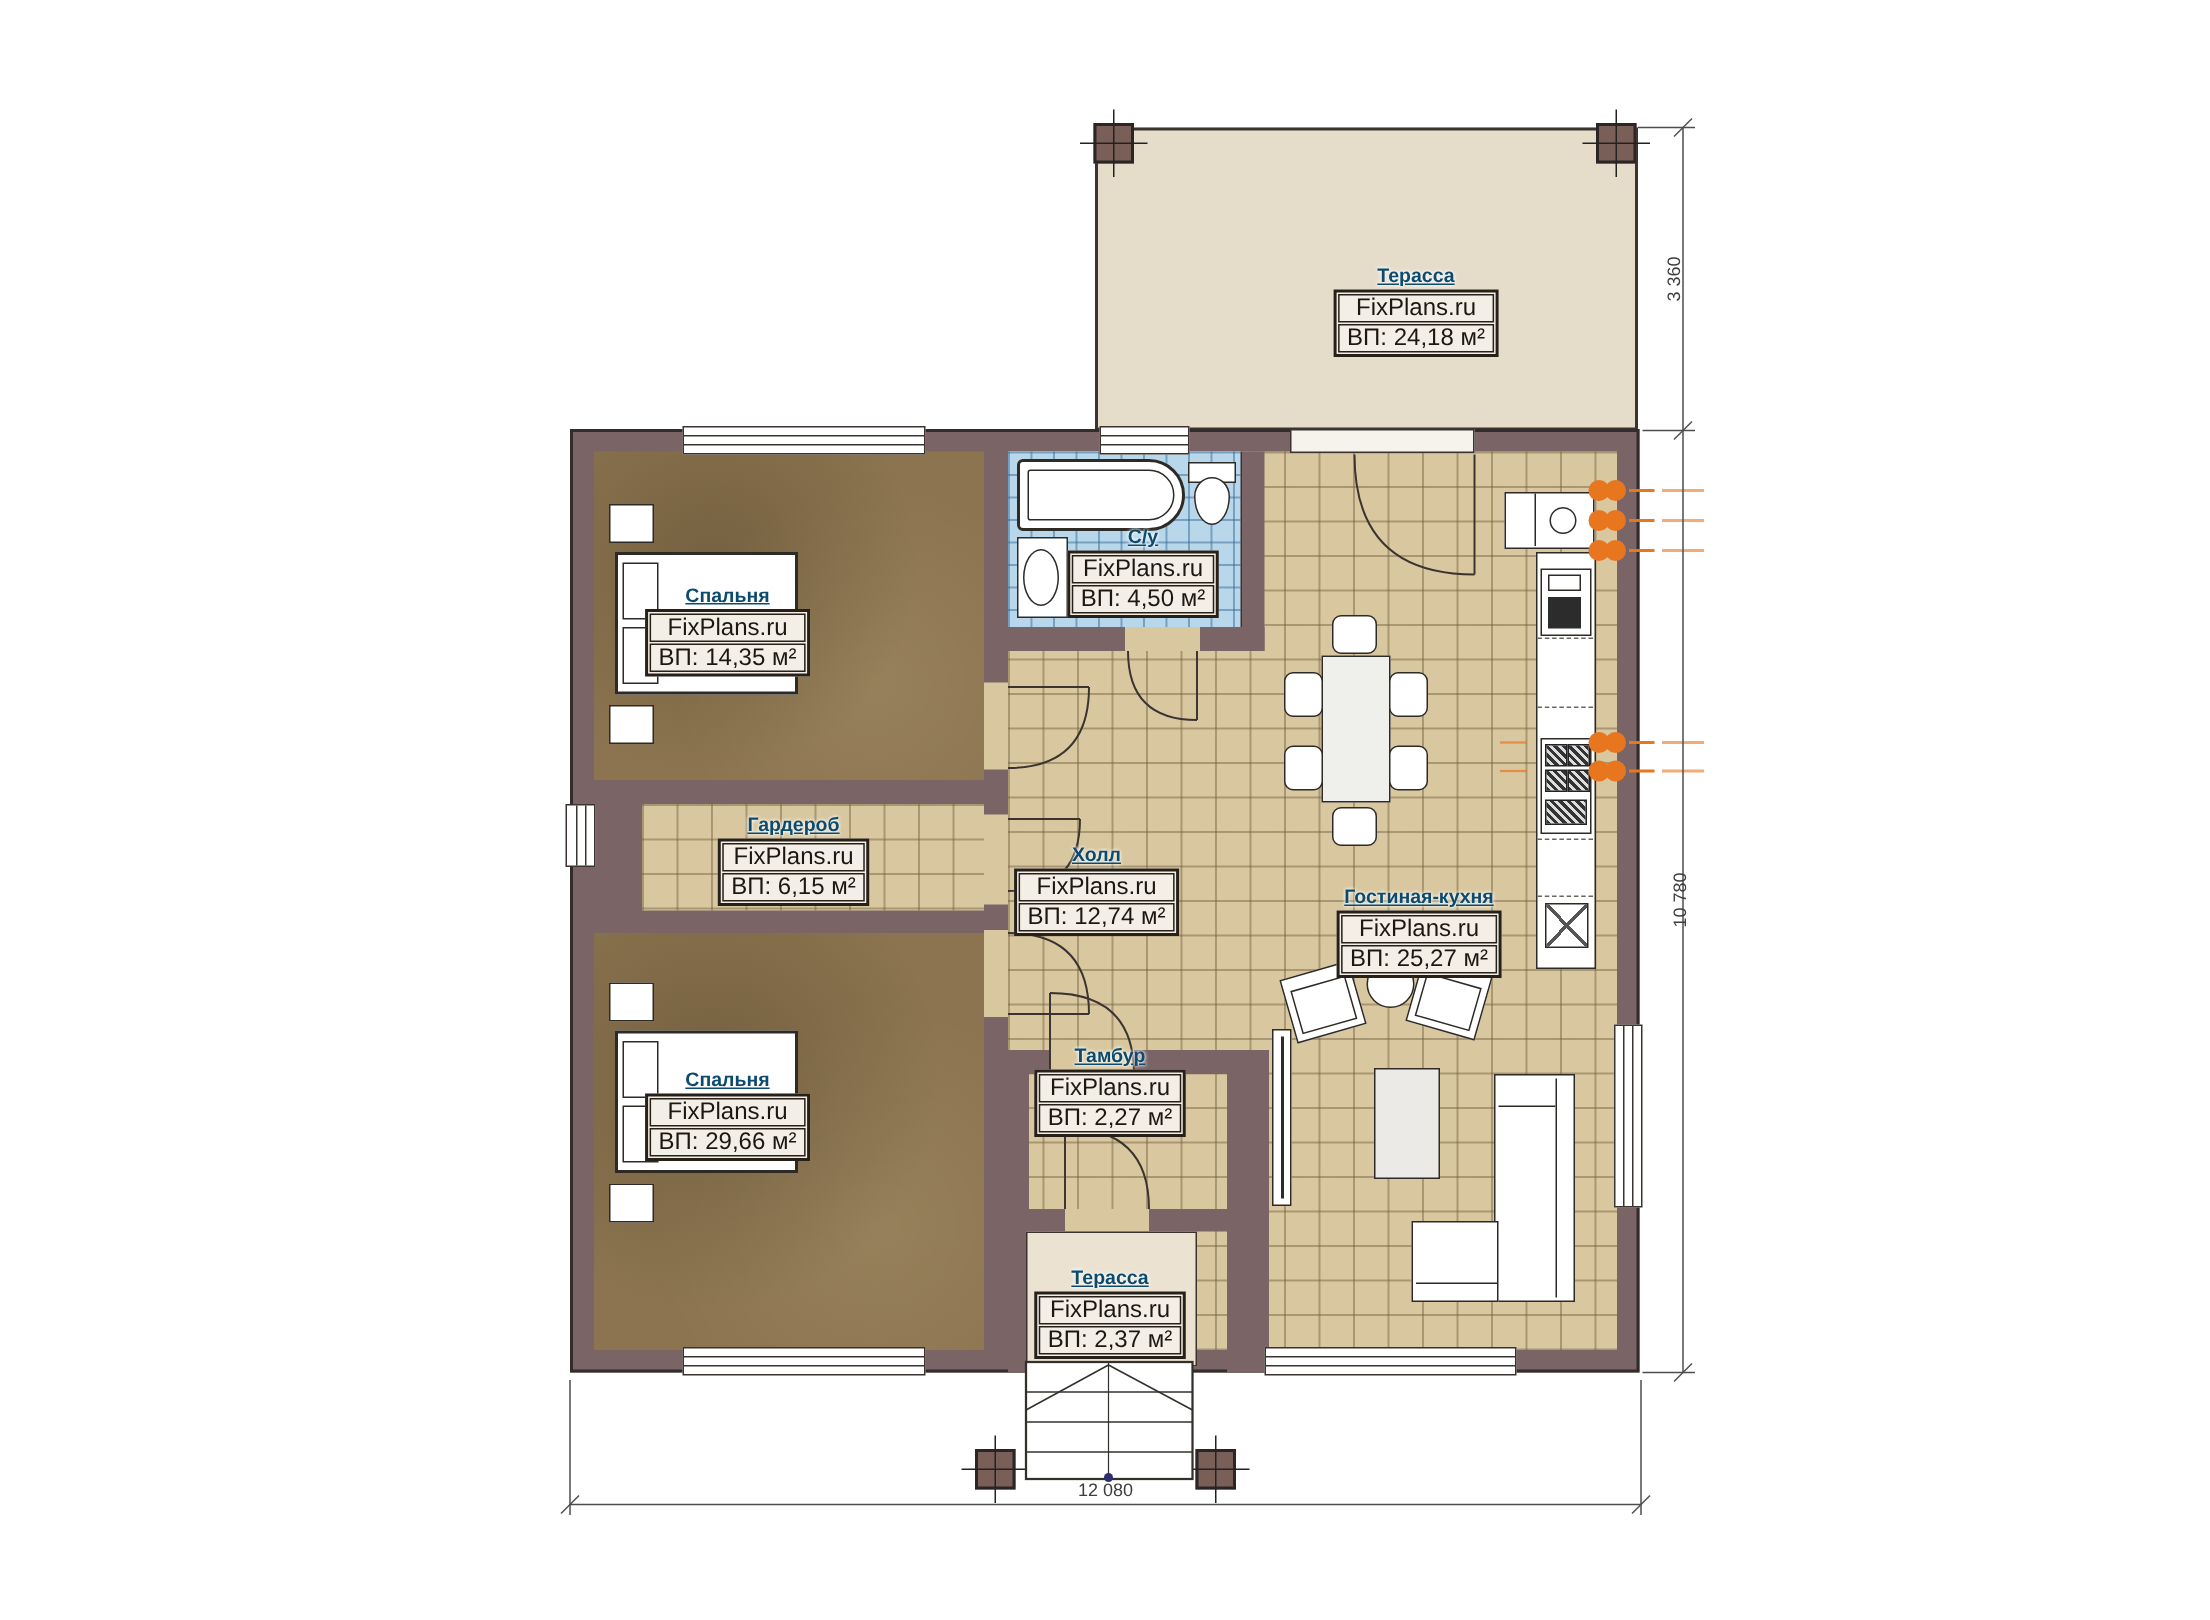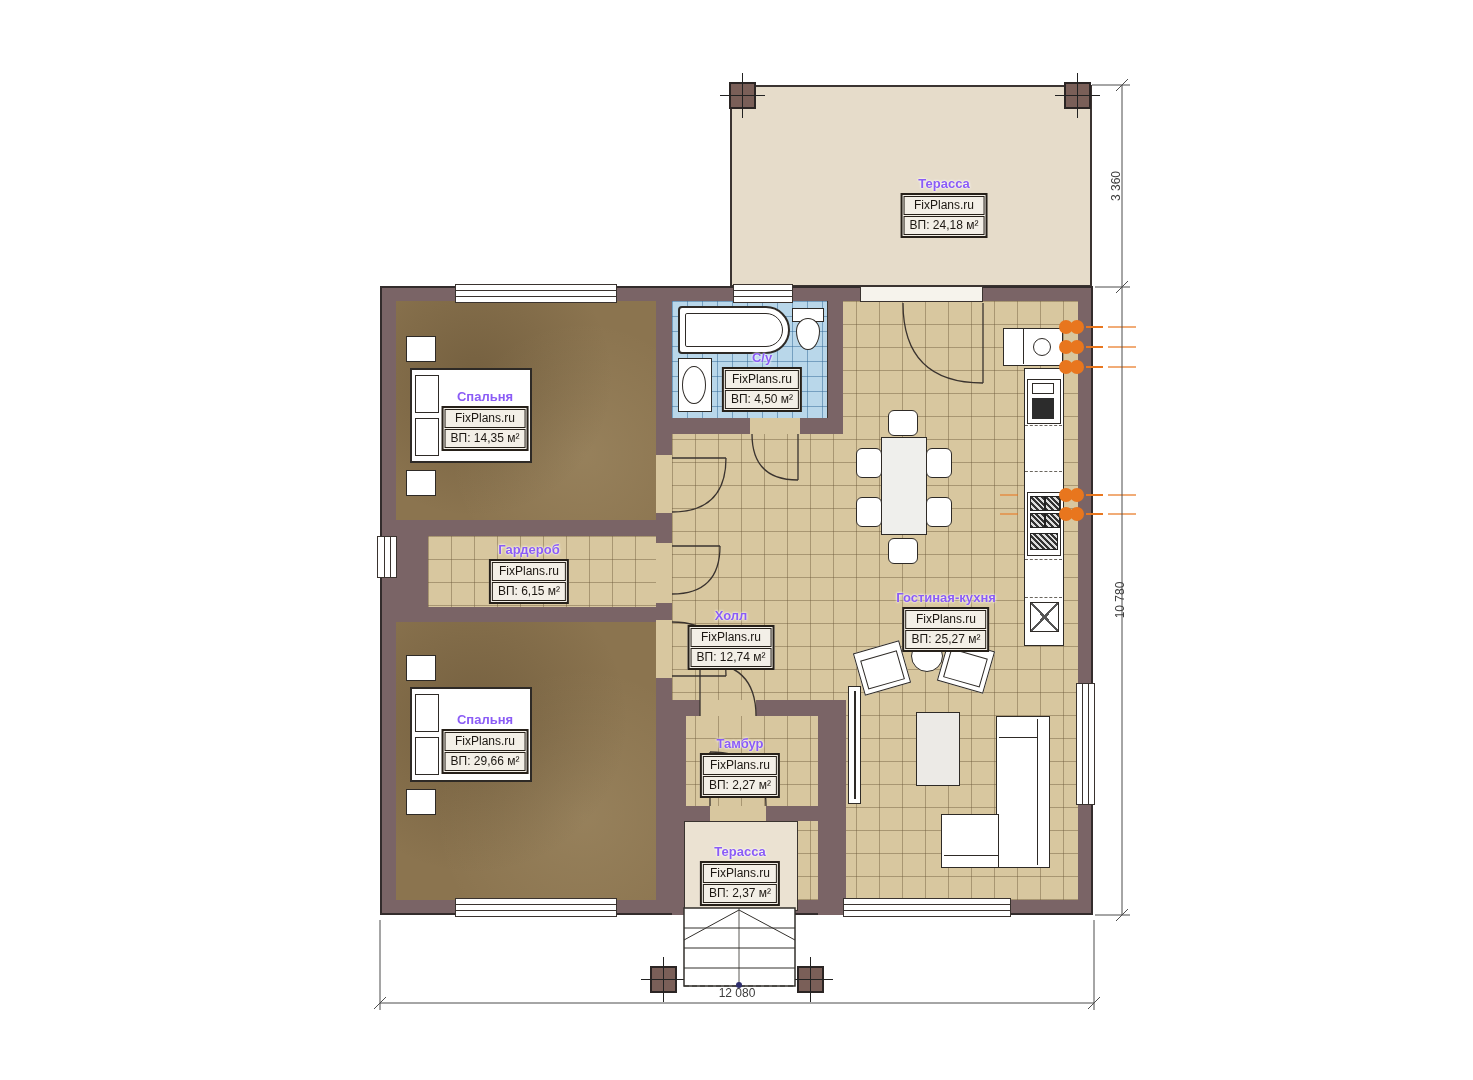--- a/index.html
+++ b/index.html
@@ -31,24 +31,24 @@
   .win.v::before,.win.v::after{content:"";position:absolute;top:0;bottom:0;width:0;border-left:1px solid #3a332f;}
   .win.v::before{left:32%;} .win.v::after{left:64%;}
   .opening{background:#f6f3ec;border:1px solid #3a332f;}
   
   .furn{background:#fff;border:1.5px solid #2e2a26;}
   .chair{background:#fff;border:1.5px solid #2e2a26;border-radius:6px;}
   .burner{position:absolute;width:13px;height:13px;border:1px solid #222;
     background:repeating-linear-gradient(45deg,#333 0 2px,#ddd 2px 4px);}
   
   .room-label{position:absolute;transform:translateX(-50%);text-align:center;z-index:40;}
-  .room-name{font-weight:bold;font-size:13px;color:#8b5cf6;white-space:nowrap;margin-bottom:2px;
-    text-shadow:0 0 3px rgba(255,255,255,.95),0 0 2px rgba(255,255,255,.95);}
+  .room-name{font-weight:bold;font-size:13px;color:#0c4a6e;white-space:nowrap;margin-bottom:2px;
+    text-shadow:0 0 3px rgba(255,255,255,.95),0 0 2px rgba(255,255,255,.95);text-decoration:underline;}
   .label-box{display:inline-block;border:2px solid #262019;background:#f3efe7;padding:1px;}
-  .label-row{border:1px solid #262019;padding:0 5px;font-size:12px;line-height:17px;color:#1c1712;white-space:nowrap;}
+  .label-row{border:1px solid #262019;padding:0 5px;font-size:16px;line-height:17px;color:#1c1712;white-space:nowrap;}
   .label-row + .label-row{margin-top:1px;}
   .dim{position:absolute;font-size:12px;color:#3d3d3d;white-space:nowrap;z-index:40;}
   .dim.rot{transform:rotate(-90deg);transform-origin:center;}
   svg.overlay{position:absolute;left:0;top:0;z-index:30;pointer-events:none;}
 </style>
 </head>
 <body>
 
 <div class="plan">
 
@@ -276,42 +276,42 @@
       <div class="label-row">ВП: 6,15 м²</div>
     </div>
   </div>
   <div class="room-label" style="left:762px;top:350px">
     <div class="room-name">С/у</div>
     <div class="label-box">
       <div class="label-row">FixPlans.ru</div>
       <div class="label-row">ВП: 4,50 м²</div>
     </div>
   </div>
-  <div class="room-label" style="left:731px;top:608px">
+  <div class="room-label" style="left:731px;top:562px">
     <div class="room-name">Холл</div>
     <div class="label-box">
       <div class="label-row">FixPlans.ru</div>
       <div class="label-row">ВП: 12,74 м²</div>
     </div>
   </div>
   <div class="room-label" style="left:946px;top:590px">
     <div class="room-name">Гостиная-кухня</div>
     <div class="label-box">
       <div class="label-row">FixPlans.ru</div>
       <div class="label-row">ВП: 25,27 м²</div>
     </div>
   </div>
   <div class="room-label" style="left:485px;top:712px">
     <div class="room-name">Спальня</div>
     <div class="label-box">
       <div class="label-row">FixPlans.ru</div>
       <div class="label-row">ВП: 29,66 м²</div>
     </div>
   </div>
-  <div class="room-label" style="left:740px;top:736px">
+  <div class="room-label" style="left:740px;top:696px">
     <div class="room-name">Тамбур</div>
     <div class="label-box">
       <div class="label-row">FixPlans.ru</div>
       <div class="label-row">ВП: 2,27 м²</div>
     </div>
   </div>
   <div class="room-label" style="left:740px;top:844px">
     <div class="room-name">Терасса</div>
     <div class="label-box">
       <div class="label-row">FixPlans.ru</div>

